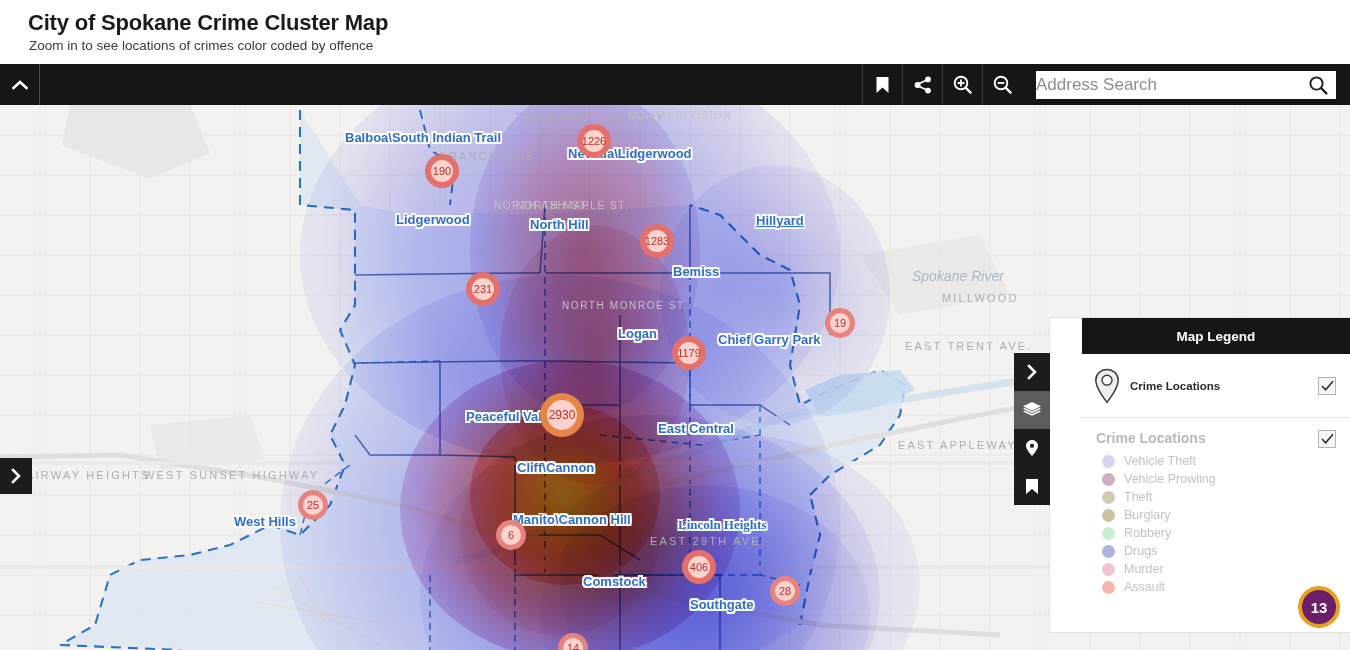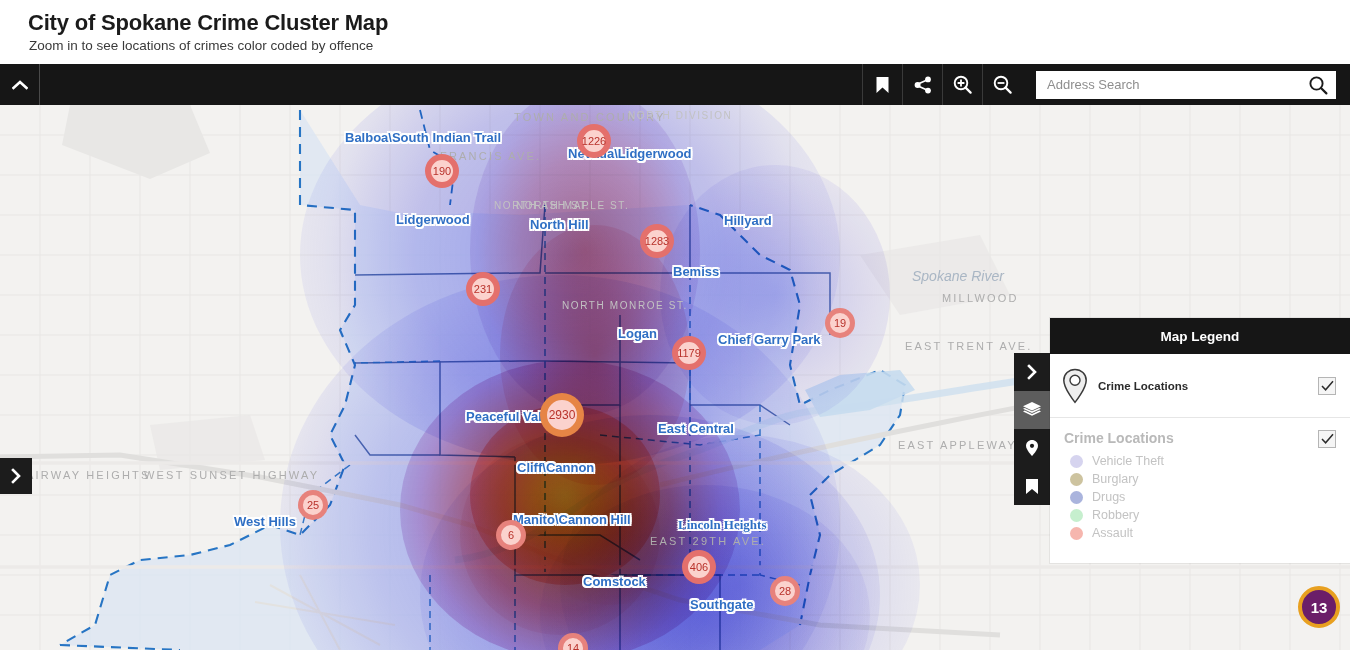--- a/index.html
+++ b/index.html
@@ -40,22 +40,22 @@
   .tb-btn {
     width: 40px; height: 41px; display: flex; align-items: center; justify-content: center;
     border-left: 1px solid #3a3a3a; cursor: pointer;
   }
   .tb-btn:first-child { border-left: 1px solid #3a3a3a; }
   #search-wrap {
     width: 300px; height: 28px; background: #ffffff; margin-left: 14px; margin-right: 14px;
     display: flex; align-items: center; position: relative;
   }
   #search-input {
-    border: 0; outline: 0; width: 260px; height: 26px; margin-left: 11px;
-    font-family: "Liberation Sans", sans-serif; font-size: 13px; color: #333;
+    border: 0; outline: 0; width: 260px; height: 26px; 
+    font-family: "Liberation Sans", sans-serif; font-size: 17px; color: #333;
     background: transparent;
   }
   #search-input::placeholder { color: #8e8e8e; }
   #search-icon-btn {
     position: absolute; right: 8px; top: 4px; width: 20px; height: 20px; cursor: pointer;
   }
 
   
   #map {
     position: absolute; left: 0; top: 105px; width: 1350px; height: 545px;
@@ -114,23 +114,24 @@
     position: absolute; right: 300px; top: 353px; width: 36px; z-index: 41;
   }
   .side-btn {
     width: 36px; height: 38px; background: #1c1c1c;
     display: flex; align-items: center; justify-content: center; cursor: pointer;
   }
   .side-btn.active { background: #5d5d5d; }
 
   
   #legend {
-    position: absolute; right: 0; top: 318px; width: 300px; height: 245px;
+    position: absolute; right: 0; top: 318px; width: 300px; height: 314px;
     background: #ffffff; z-index: 42;
     box-shadow: 0 0 0 1px rgba(0,0,0,.06);
+    padding-left: 32px;
   }
   #legend-header {
     height: 36px; background: #161616; color: #fff;
     display: flex; align-items: center; justify-content: center;
     font-size: 13.5px; font-weight: bold;
   }
   #legend-row-main {
     height: 64px; display: flex; align-items: center; padding: 0 14px 0 12px;
     border-bottom: 1px solid #e6e6e6; position: relative;
   }
@@ -359,21 +360,21 @@
       <div class="maplabel street-label" style="left: 628px; top: 5px;">NORTH DIVISION</div>
     </div>
   <div id="river-labels">
       <div class="maplabel river-label" style="left: 912px; top: 163px;">Spokane River</div>
     </div>
   <div id="nb-labels">
       <div class="maplabel nb-label" style="left: 345px; top: 25px;">Balboa\South Indian Trail</div>
       <div class="maplabel nb-label" style="left: 568px; top: 41px;">Nevada\Lidgerwood</div>
       <div class="maplabel nb-label" style="left: 396px; top: 107px;">Lidgerwood</div>
       <div class="maplabel nb-label" style="left: 530px; top: 112px;">North Hill</div>
-      <div class="maplabel nb-label" style="left: 724px; top: 108px;">Hillyard</div>
+      <div class="maplabel nb-label" style="left: 756px; top: 108px; text-decoration: underline;">Hillyard</div>
       <div class="maplabel nb-label" style="left: 673px; top: 159px;">Bemiss</div>
       <div class="maplabel nb-label" style="left: 618px; top: 221px;">Logan</div>
       <div class="maplabel nb-label" style="left: 718px; top: 227px;">Chief Garry Park</div>
       <div class="maplabel nb-label" style="left: 466px; top: 304px;">Peaceful Valley</div>
       <div class="maplabel nb-label" style="left: 658px; top: 316px;">East Central</div>
       <div class="maplabel nb-label" style="left: 517px; top: 355px;">Cliff\Cannon</div>
       <div class="maplabel nb-label" style="left: 234px; top: 409px;">West Hills</div>
       <div class="maplabel nb-label" style="left: 513px; top: 407px;">Manito\Cannon Hill</div>
       <div class="maplabel nb-label" style="left: 678px; top: 412px; font-family: Liberation Serif, serif;">Lincoln Heights</div>
       <div class="maplabel nb-label" style="left: 583px; top: 469px;">Comstock</div>
@@ -481,30 +482,42 @@
       <svg width="13" height="12" viewBox="0 0 13 12">
         <path d="M1 6 L4.6 9.8 L12 1.2" stroke="#2b2b2b" stroke-width="1.5" fill="none"></path>
       </svg>
     </div>
     <div id="legend-items">
         <div class="legend-item">
           <span class="swatch" style="background: rgb(214, 212, 239);"></span>
           <span class="t">Vehicle Theft</span>
         </div>
         <div class="legend-item">
+          <span class="swatch" style="background: rgb(206, 174, 194);"></span>
+          <span class="t">Vehicle Prowling</span>
+        </div>
+        <div class="legend-item">
+          <span class="swatch" style="background: rgb(212, 203, 180);"></span>
+          <span class="t">Theft</span>
+        </div>
+        <div class="legend-item">
           <span class="swatch" style="background: rgb(205, 195, 159);"></span>
           <span class="t">Burglary</span>
         </div>
         <div class="legend-item">
+          <span class="swatch" style="background: rgb(198, 239, 206);"></span>
+          <span class="t">Robbery</span>
+        </div>
+        <div class="legend-item">
           <span class="swatch" style="background: rgb(170, 180, 221);"></span>
           <span class="t">Drugs</span>
         </div>
         <div class="legend-item">
-          <span class="swatch" style="background: rgb(198, 239, 206);"></span>
-          <span class="t">Robbery</span>
+          <span class="swatch" style="background: rgb(239, 195, 210);"></span>
+          <span class="t">Murder</span>
         </div>
         <div class="legend-item">
           <span class="swatch" style="background: rgb(246, 182, 174);"></span>
           <span class="t">Assault</span>
         </div>
       </div>
   </div>
 
 </div>
 

